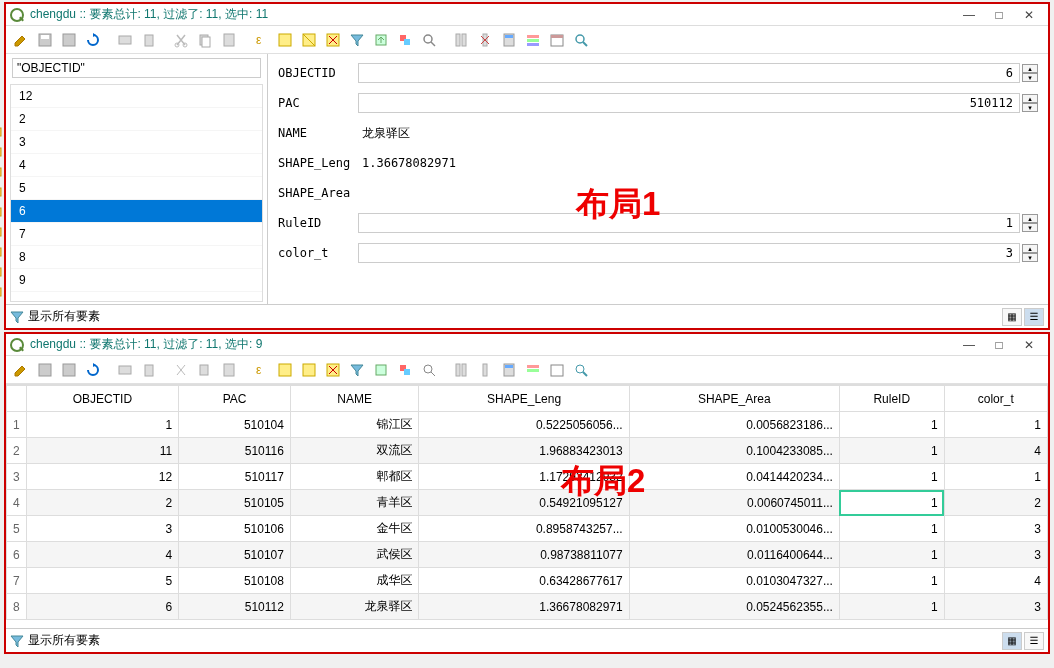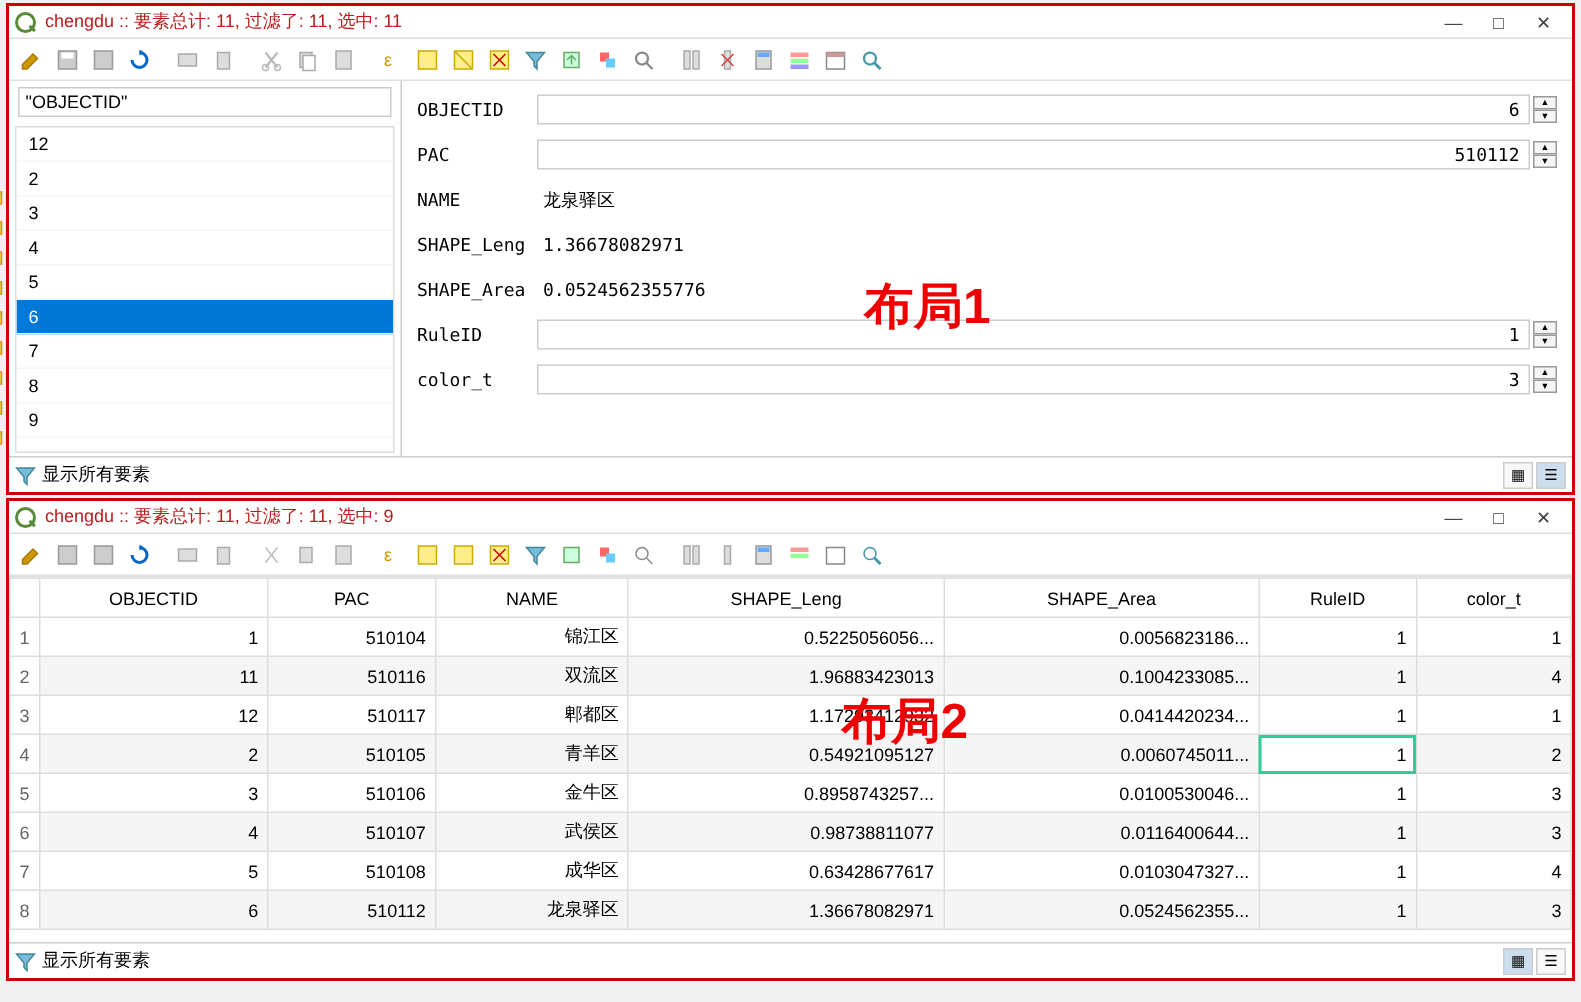--- a/index.html
+++ b/index.html
@@ -5,21 +5,21 @@
 * { box-sizing: border-box; margin: 0; padding: 0; font-family: "Microsoft YaHei", sans-serif; font-size: 12px; }
 body { background: #f0f0f0; width: 1054px; height: 668px; overflow: hidden; }
 
 .layout-box { border: 2px solid #c00; margin: 2px 4px; background: #fff; position: relative; }
 .layout1 { height: 328px; }
 .layout2 { height: 322px; }
 
 .titlebar { display: flex; align-items: center; height: 22px; background: #fff; padding: 0 4px; border-bottom: 1px solid #ddd; }
 .q-icon { width: 14px; height: 14px; border: 2px solid #5a8a3a; border-radius: 50%; margin-right: 6px; position: relative; }
 .q-icon::after { content: ""; position: absolute; width: 5px; height: 2px; background: #5a8a3a; right: -2px; bottom: 0px; transform: rotate(45deg); }
-.titlebar .title { flex: 1; color: #b91c1c; }
+.titlebar .title { flex: 1; color: #0f766e; }
 .winbtn { width: 30px; height: 18px; display: flex; align-items: center; justify-content: center; color: #444; }
 
 .toolbar { display: flex; align-items: center; height: 28px; padding: 2px 4px; gap: 2px; border-bottom: 1px solid #e0e0e0; }
 .tb-btn { width: 22px; height: 22px; display: flex; align-items: center; justify-content: center; border-radius: 2px; }
 .tb-sep { width: 6px; }
 .ico { width: 16px; height: 16px; display: block; }
 
 .split-pane { display: flex; height: calc(100% - 22px - 28px - 24px); }
 .left-pane { width: 262px; border-right: 1px solid #ccc; display: flex; flex-direction: column; position: relative; }
 .right-pane { flex: 1; overflow: auto; }
@@ -283,21 +283,20 @@
         <div class="form-row">
             <span class="lbl">NAME</span>
             <span class="val">龙泉驿区</span>
           </div>
         <div class="form-row">
             <span class="lbl">SHAPE_Leng</span>
             <span class="val">1.36678082971</span>
           </div>
         <div class="form-row">
             <span class="lbl">SHAPE_Area</span>
-            <span class="val">0.0524562355776</span>
           </div>
         <div class="form-row">
             <span class="lbl">RuleID</span>
             <input class="inp" value="1" style="">
             <div class="stepper">
               <div>▴</div>
               <div>▾</div>
             </div>
           </div>
         <div class="form-row">

